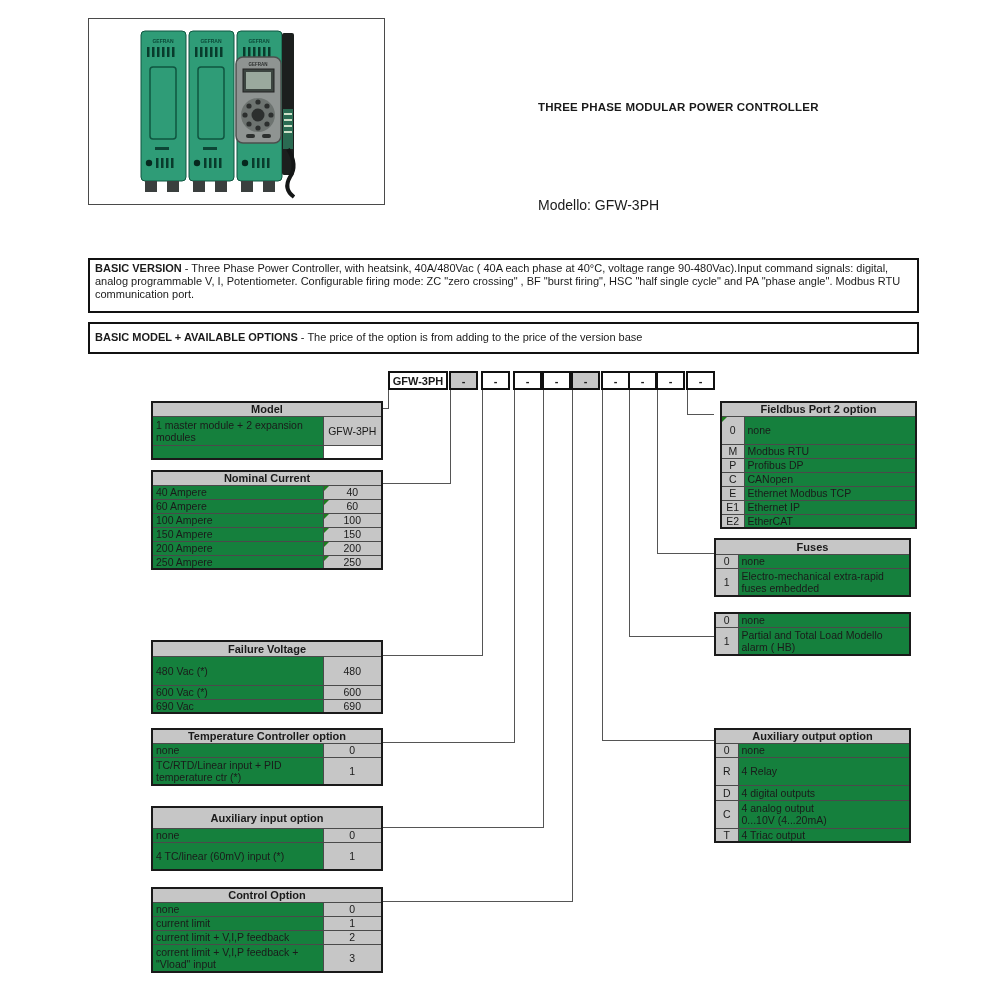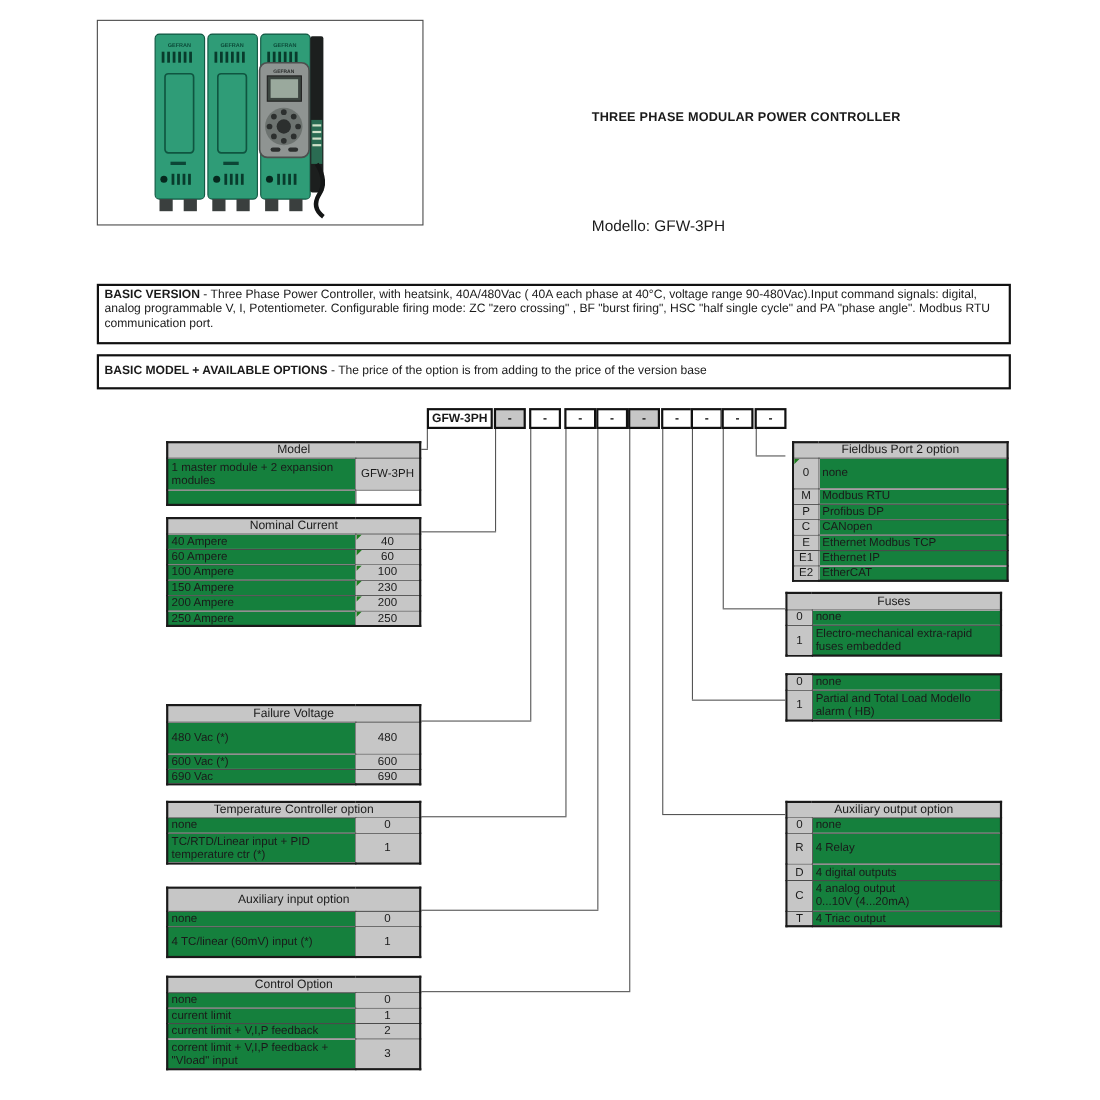--- a/index.html
+++ b/index.html
@@ -27,21 +27,21 @@
   .code-box.gray{background:#c6c6c6;}
   .model-box{left:388px;width:56px;}
 
   
   .ln{position:absolute;background:#555;}
 
   
   table.tbl{position:absolute;border-collapse:collapse;table-layout:fixed;
             font-size:10.5px;line-height:12px;background:#fff;border:2px solid #1a1a1a;}
   .tbl td,.tbl th{border:1px solid #4a4a4a;padding:0 3px;overflow:hidden;vertical-align:middle;}
-  .tbl th{background:#c6c6c6;font-weight:normal;text-align:center;font-size:11px;}
+  .tbl th{background:#c6c6c6;font-weight:bold;text-align:center;font-size:11px;}
   .tbl td.code{background:#c6c6c6;text-align:center;position:relative;}
   .tbl td.desc{background:#15803d;text-align:left;white-space:pre-line;}
   .tbl td.mark::before{content:"";position:absolute;top:0;left:0;width:0;height:0;
        border-top:5px solid #1e7d1e;border-right:5px solid transparent;}
   .ltbl{width:230px;}
   .rtbl{width:195px;}
 </style>
 </head>
 <body>
 
@@ -231,21 +231,21 @@
     <tr style="height:14px">
           <td class="desc">60 Ampere</td>
           <td class="code mark">60</td>
         </tr>
     <tr style="height:14px">
           <td class="desc">100 Ampere</td>
           <td class="code mark">100</td>
         </tr>
     <tr style="height:14px">
           <td class="desc">150 Ampere</td>
-          <td class="code mark">230</td>
+          <td class="code mark">150</td>
         </tr>
     <tr style="height:14px">
           <td class="desc">200 Ampere</td>
           <td class="code mark">200</td>
         </tr>
     <tr style="height:14px">
           <td class="desc">250 Ampere</td>
           <td class="code mark">250</td>
         </tr>
   </tbody>

